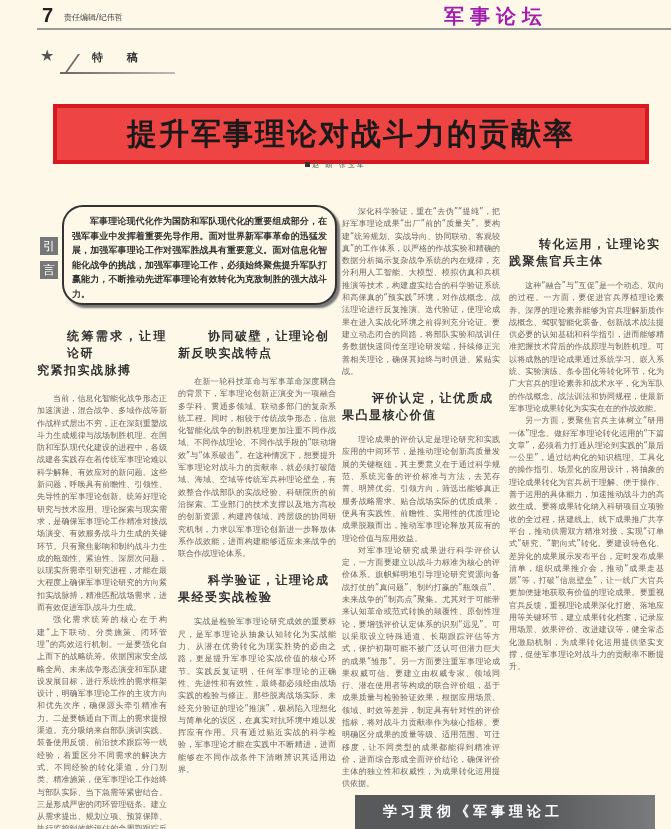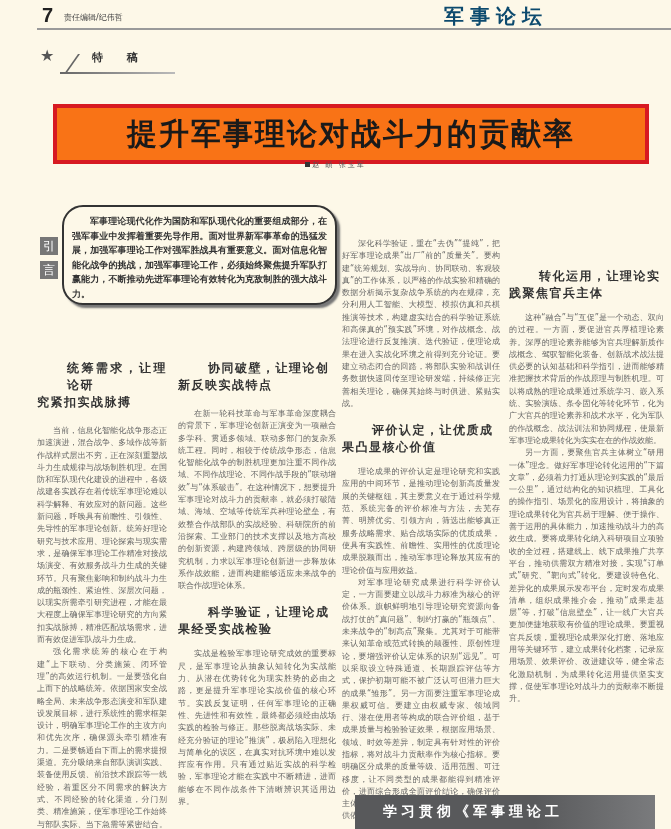--- a/index.html
+++ b/index.html
@@ -16,21 +16,21 @@
   .page-num {
     position: absolute; left: 42px; top: 4px;
     font-family: "Liberation Sans", sans-serif; font-weight: bold;
     font-size: 20px; color: #222;
   }
   .editor {
     position: absolute; left: 64px; top: 12px; font-size: 8px; color: #444;
   }
   .column-name {
     position: absolute; left: 444px; top: 3px;
-    font-size: 20px; font-weight: bold; letter-spacing: 6px; color: #0c4a6e;
+    font-size: 20px; font-weight: bold; letter-spacing: 6px; color: #a21caf;
   }
   .header-rule {
     position: absolute; left: 37px; top: 28px; width: 634px; height: 2px;
     background: #9a9a9a;
   }
   .section-tag {
     position: absolute; left: 40px; top: 46px; width: 140px; height: 30px;
   }
   .section-tag .star { position: absolute; left: 0; top: 0; font-size: 16px; color: #555; }
   .section-tag .zdiag {
@@ -40,21 +40,21 @@
   .section-tag .rule {
     position: absolute; left: 20px; top: 26px; width: 115px; height: 2px;
     background: linear-gradient(to right, #666, #bbb);
   }
   .section-tag .label {
     position: absolute; left: 52px; top: 4px; font-size: 11px; font-weight: bold;
     letter-spacing: 10px; color: #333;
   }
   .title-box {
     position: absolute; left: 53px; top: 104px; width: 596px; height: 60px;
-    border: 4px solid #d71a22; background: #f97316;
+    border: 4px solid #d71a22; background: #ef4444;
     box-sizing: border-box; display: flex; align-items: center; justify-content: center;
   }
   .title-box .title {
     font-size: 30px; font-weight: bold; color: #1a1a1a; letter-spacing: 2px;
     font-family: "DejaVu Sans", sans-serif;
   }
   .byline {
     position: absolute; left: 0; width: 671px; top: 160px; text-align: center;
     font-size: 7px; color: #555; letter-spacing: 2px;
   }
@@ -72,21 +72,20 @@
     box-shadow: 3px 3px 2px #777; background: #fdf8e8;
     padding: 7px 8px 4px 8px;
   }
   .intro-box p {
     margin: 0; font-size: 9px; line-height: 14.5px; font-weight: bold; color: #333;
     text-indent: 2em; text-align: justify;
   }
   .col {
     position: absolute; font-size: 8px; line-height: 12.3px; color: #666;
     text-align: justify;
-    margin-top: 32px;
   }
   .col p { margin: 0; text-indent: 2em; }
   .sub {
     font-size: 12px; font-weight: bold; color: #333; line-height: 17px;
     letter-spacing: 1.5px;
   }
   .sub .l1 { display: block; padding-left: 2.5em; }
   .sub .l2 { display: block; }
   .c1 { left: 37px; top: 328px; width: 130px; }
   .c2 { left: 178px; top: 328px; width: 158px; }

